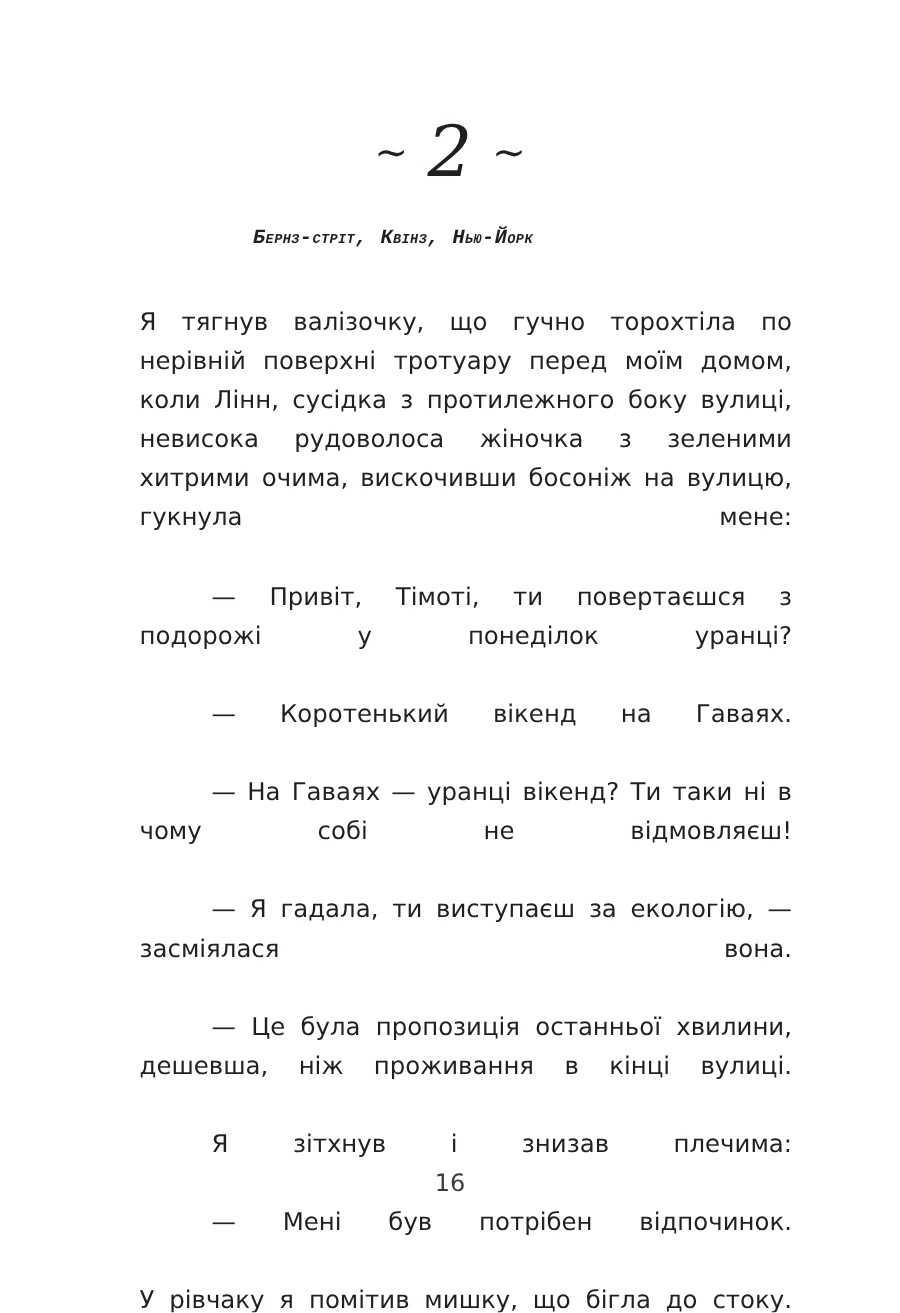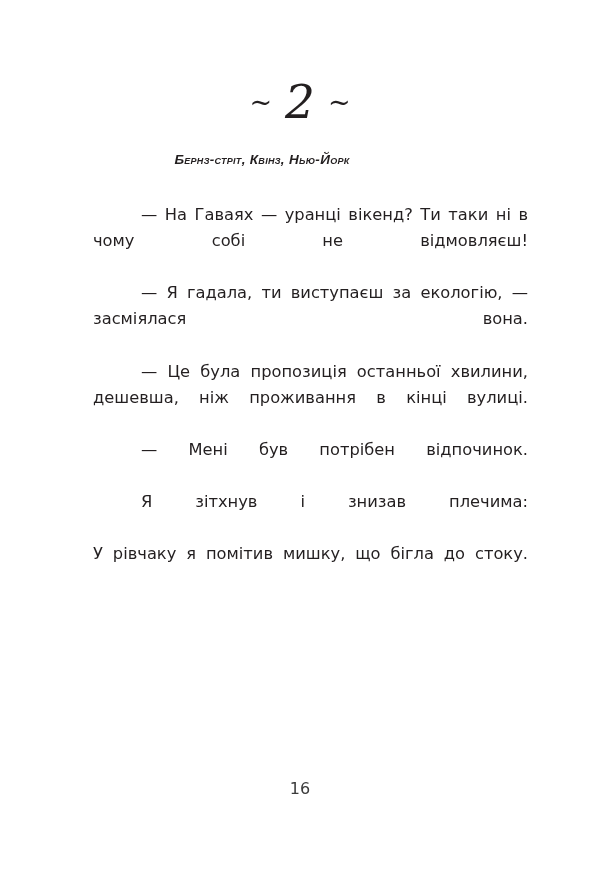--- a/index.html
+++ b/index.html
@@ -45,21 +45,21 @@
     vertical-align: -0.08em;
   }
 
   
   .locale {
     position: absolute;
     top: 152px;
     left: 0;
     width: 524px;
     text-align: center;
-    font-family: Liberation Sans, sans-serif;
+    font-family: Liberation Mono, monospace;
     font-weight: bold;
     font-style: italic;
     font-size: 13.5px;
     font-variant: small-caps;
     letter-spacing: 0.3px;
     color: #231f20;
   }
 
   
   .body-column {
@@ -105,23 +105,26 @@
 
 <div class="page">
 
   <div class="chapter-ornament">
     <span class="tilde">~</span><span class="num">2</span><span class="tilde">~</span>
   </div>
 
   <div class="locale">Бернз-стріт, Квінз, Нью-Йорк</div>
 
   <div class="body-column">
+      <p class="no-indent">Я тягнув валізочку, що гучно торохтіла по нерівній поверхні тротуару перед моїм домом, коли Лінн, сусідка з протилежного боку вулиці, невисока рудоволоса жіночка з зеленими хитрими очима, вискочивши босоніж на вулицю, гукнула мене:</p>
+      <p>— Привіт, Тімоті, ти повертаєшся з подорожі у понеділок уранці?</p>
+      <p>— Коротенький вікенд на Гаваях.</p>
       <p>— На Гаваях — уранці вікенд? Ти таки ні в чому собі не відмовляєш!</p>
       <p>— Я гадала, ти виступаєш за екологію, — засміялася вона.</p>
       <p>— Це була пропозиція останньої хвилини, дешевша, ніж проживання в кінці вулиці.</p>
+      <p>Я зітхнув і знизав плечима:</p>
       <p>— Мені був потрібен відпочинок.</p>
-      <p>Я зітхнув і знизав плечима:</p>
       <p class="no-indent">У рівчаку я помітив мишку, що бігла до стоку.</p>
     </div>
 
   <div class="folio">16</div>
 
 </div>
 
 </body></html>

